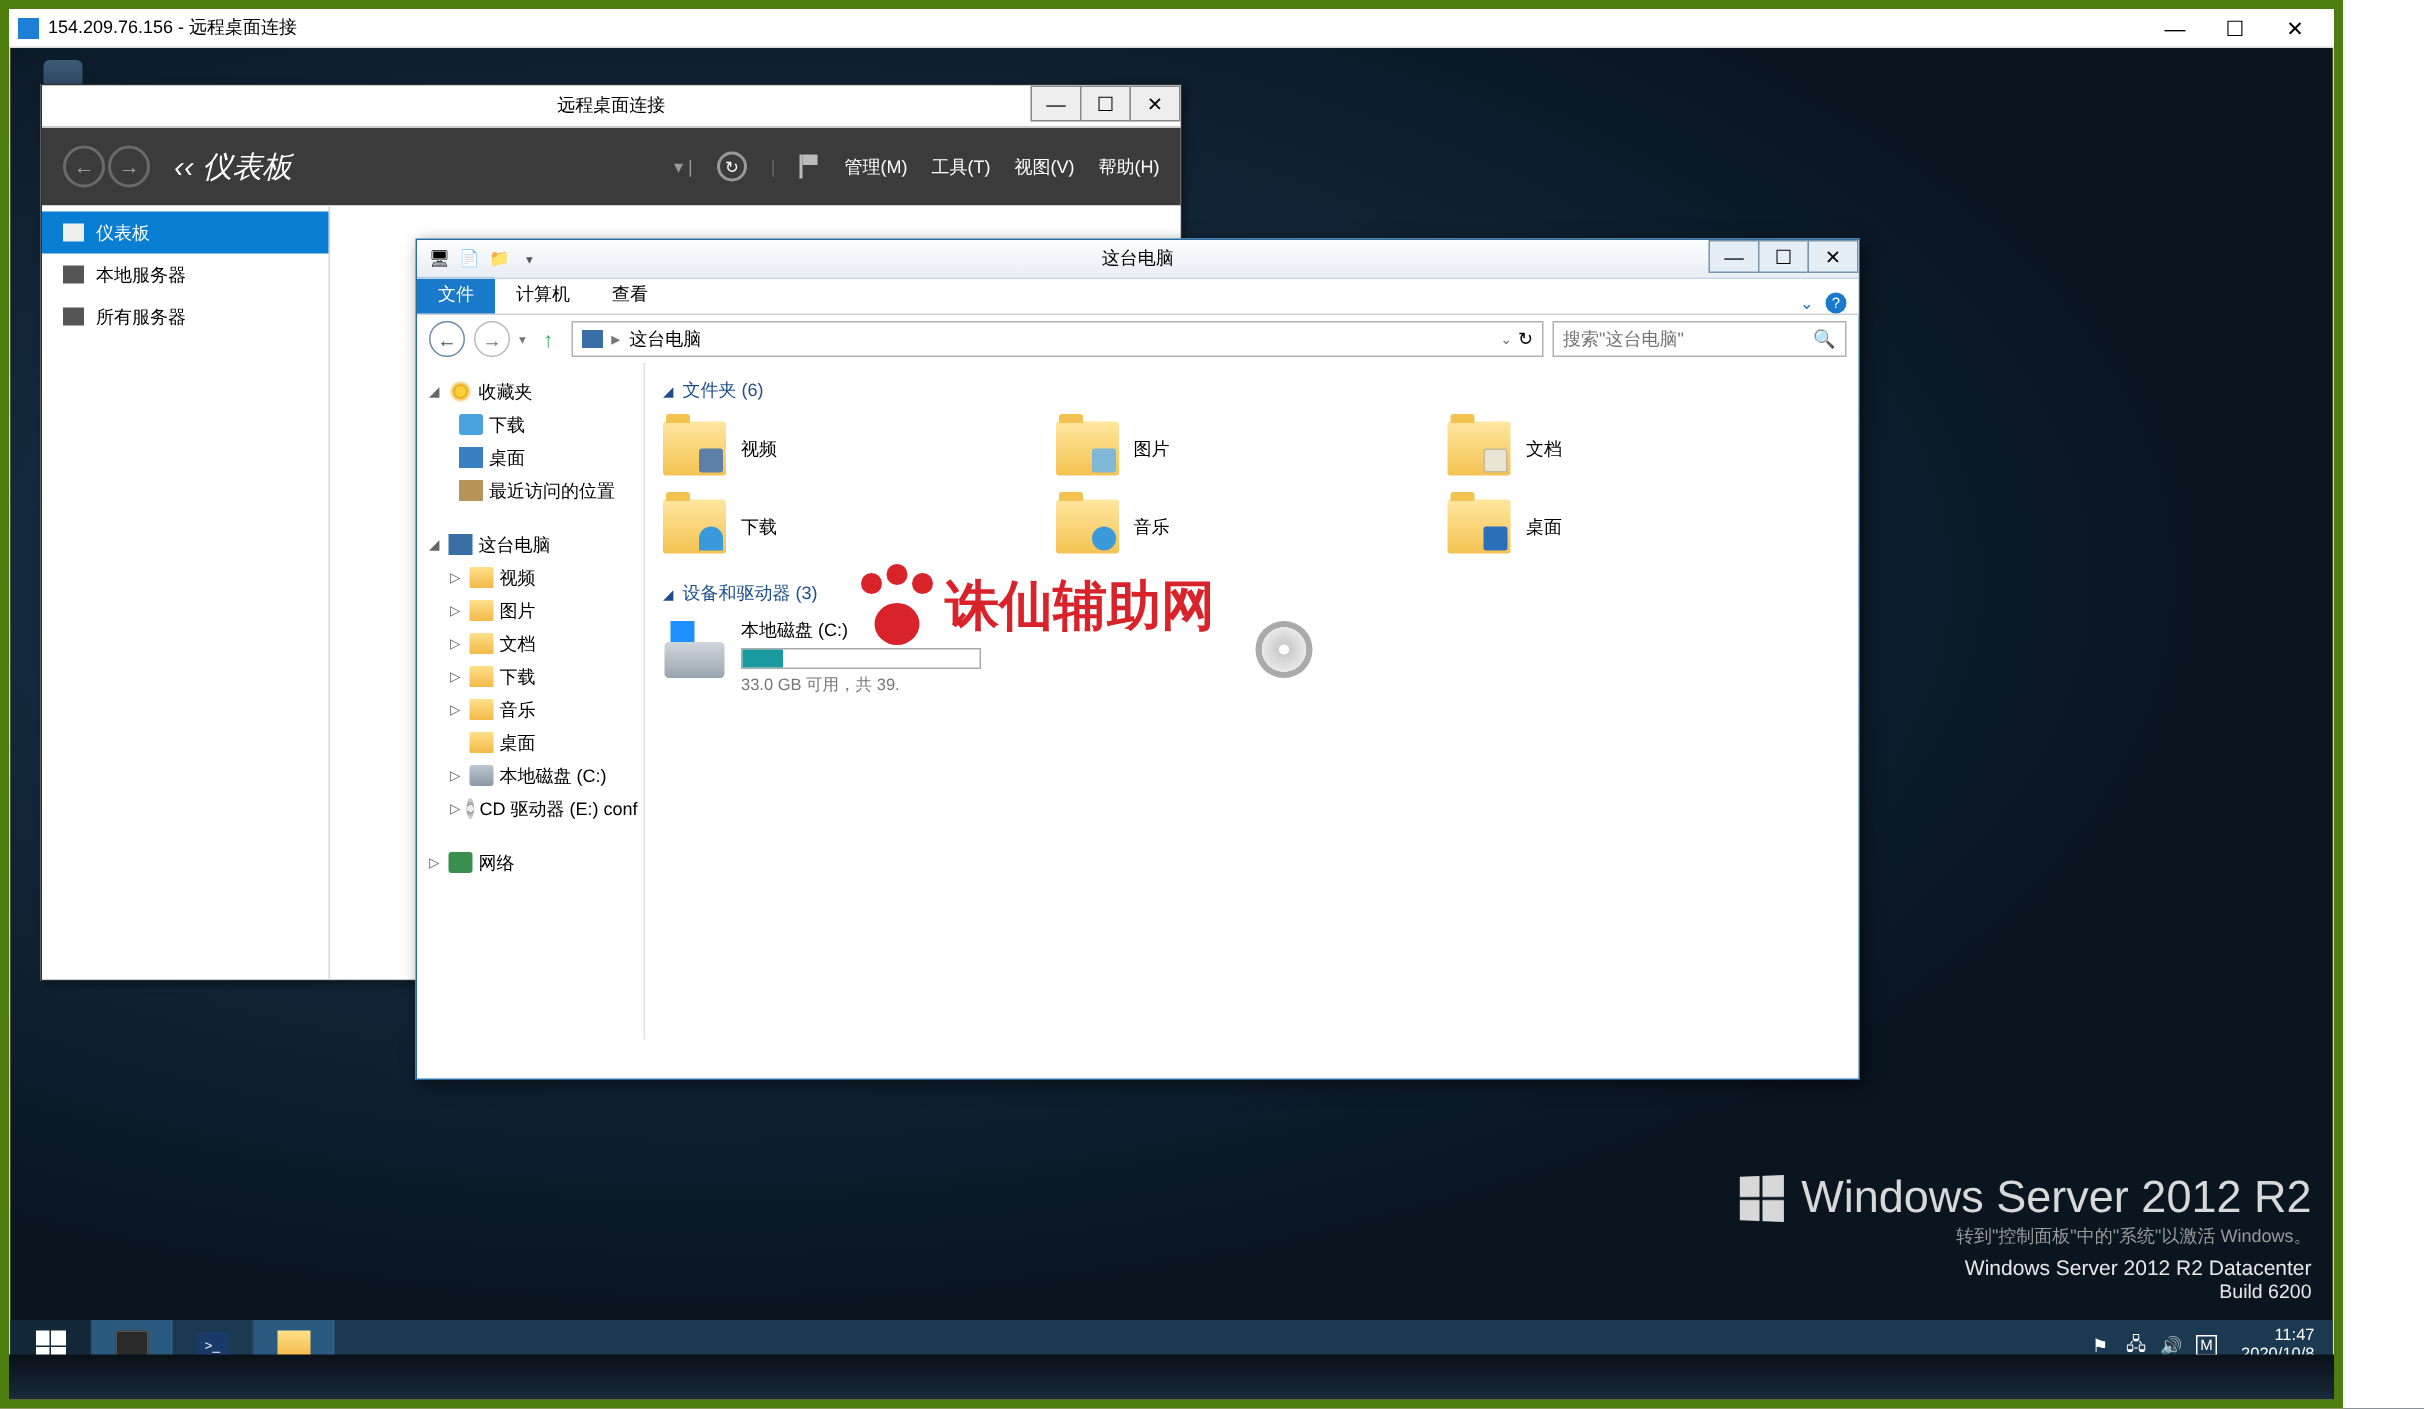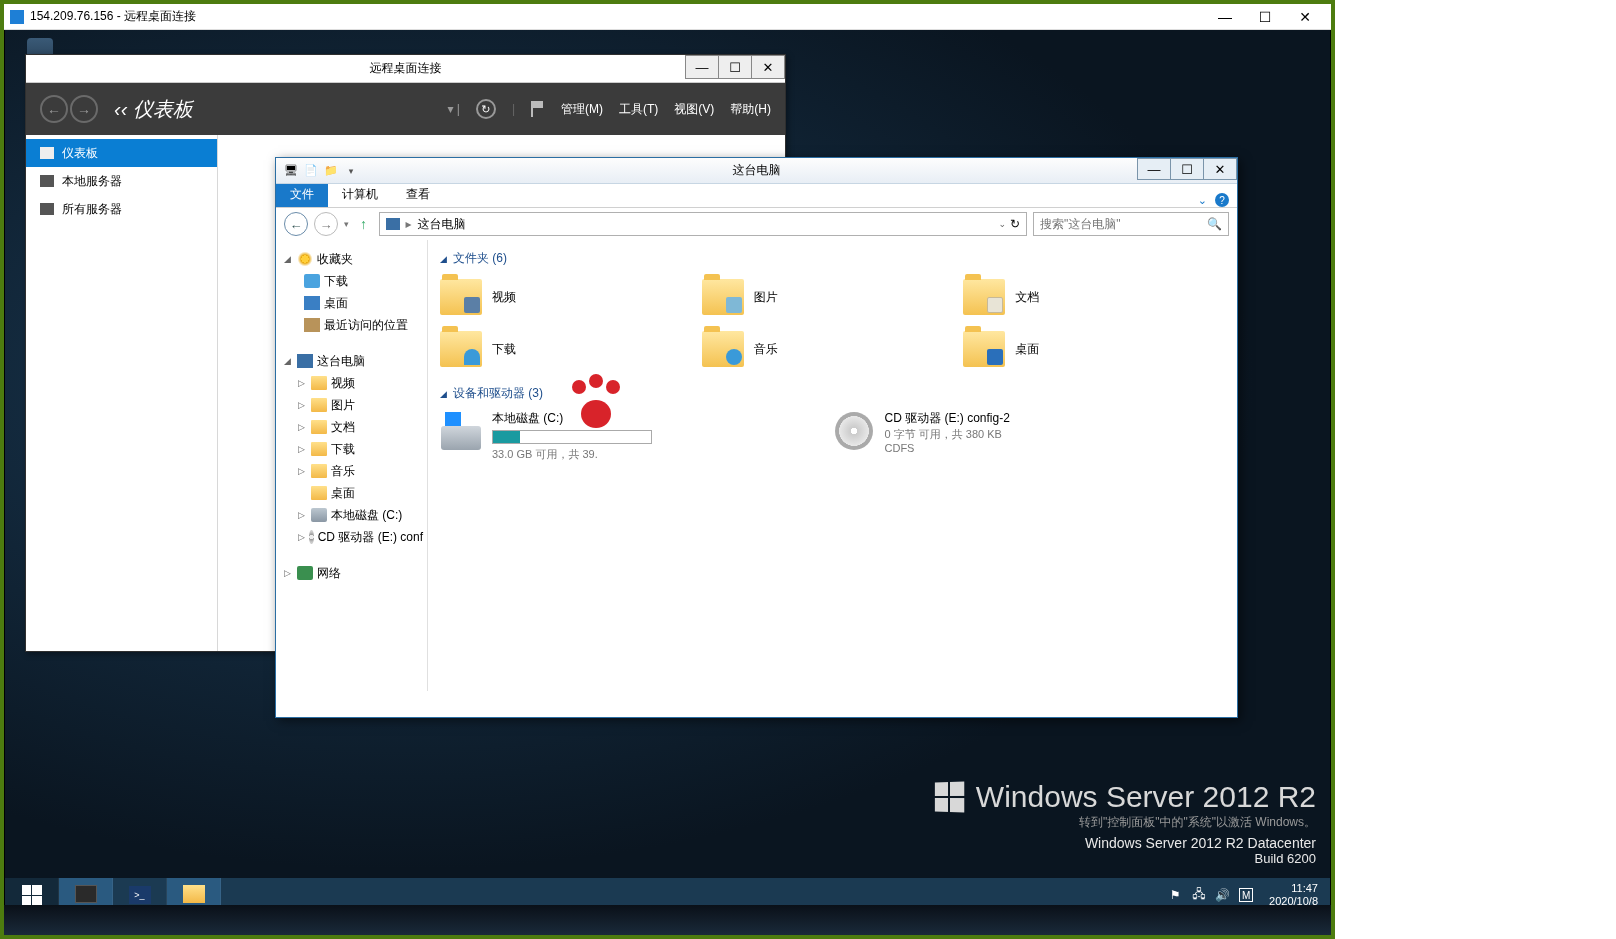--- a/index.html
+++ b/index.html
@@ -1,19 +1,19 @@
 <!DOCTYPE html>
 <html><head>
 <meta charset="utf-8">
 <style>
 * { margin: 0; padding: 0; box-sizing: border-box; font-family: "Microsoft YaHei", "Segoe UI", sans-serif; }
 body { width: 1616px; height: 939px; background: #fff; overflow: hidden; position: relative; }
 
 
-.rdp-window { position: absolute; top: 0; left: 0; width: 1335px; height: 939px; background: #000000; border: 4px solid #4d7c0f; }
+.rdp-window { position: absolute; top: 0; left: 0; width: 1562px; height: 939px; background: #fde047; border: 6px solid #4d7c0f; }
 .rdp-titlebar { height: 26px; background: #fff; display: flex; align-items: center; padding: 0 6px; font-size: 12px; border-bottom: 1px solid #ddd; }
 .rdp-icon { width: 14px; height: 14px; background: #1e7fd6; margin-right: 6px; }
 .rdp-controls { position: absolute; right: 6px; top: 2px; display: flex; gap: 0; }
 .rdp-btn { width: 40px; height: 22px; display: flex; align-items: center; justify-content: center; font-size: 14px; }
 
 
 .remote { position: absolute; top: 26px; left: 1px; right: 1px; height: 882px; background: #16202c; }
 .remote-wall { position:absolute; inset:0; background: radial-gradient(ellipse at 30% 40%, #1a3a55 0%, #0a1520 65%); }
 
 
@@ -386,35 +386,31 @@
                 <div class="drive-bar">
                     <div class="drive-fill" style="width:17%"></div>
                   </div>
                 <div class="drive-meta">33.0 GB 可用，共 39.</div>
               </div>
             </div>
             <div class="drive-item">
               <div class="drive-ico">
                   <div class="drive-cd"></div>
                 </div>
-              <div class="drive-info">
-                <div>CD 驱动器 (E:) config-2</div>
-                <div class="drive-meta">0 字节 可用，共 380 KB</div>
-                <div class="drive-meta">CDFS</div>
-              </div>
             </div>
           </div>
 
           <div class="watermark-logo" style="position:absolute; top:134px; left:140px;">
             <div class="paw">
               <div class="pad p1"></div>
                 <div class="pad p2"></div>
                 <div class="pad p3"></div>
                 <div class="pad p4"></div>
             </div>
+            <span>诛仙辅助网</span>
           </div>
         </div>
       </div>
     </div>
 
     <div class="branding">
       <div class="big">
         <div class="winlogo">
             <div></div>
             <div></div>

